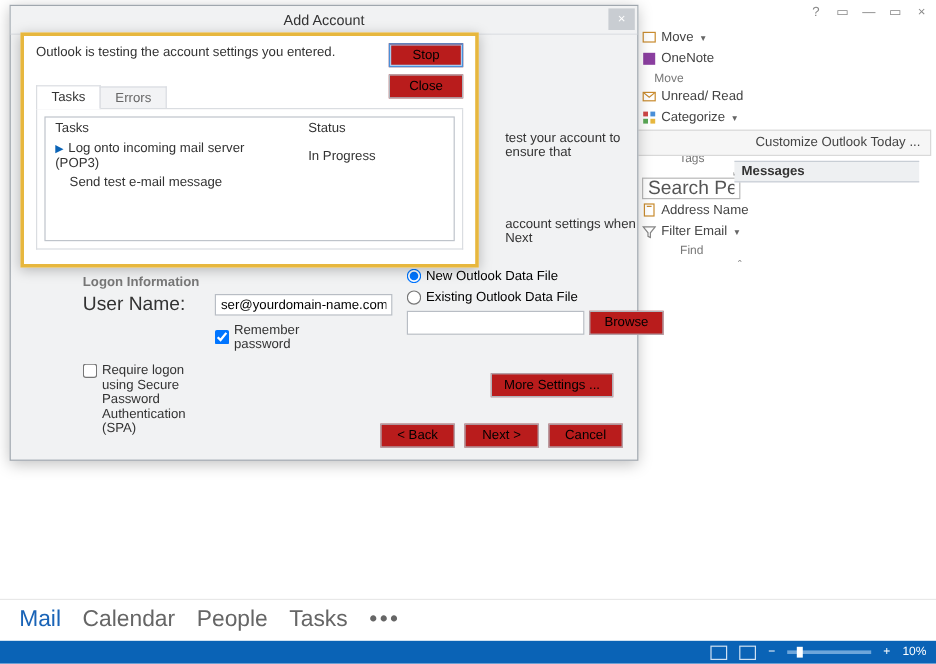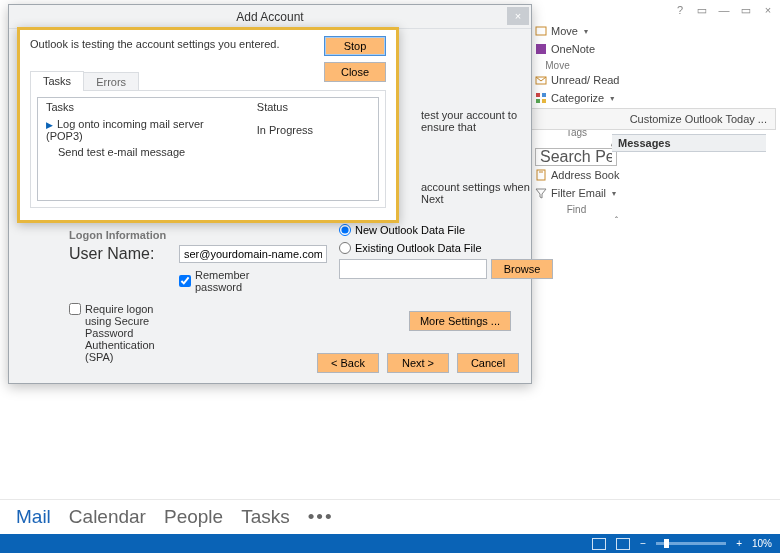--- a/index.html
+++ b/index.html
@@ -55,21 +55,21 @@
 .row label { width: 110px; color: #333; }
 .row input[type=text], .row input[type=password] { width: 148px; height: 18px; border: 1px solid #b8bdc4; font-size: 11px; padding: 0 4px; background: #fff; }
 .chk { display: flex; align-items: center; gap: 4px; font-size: 11px; }
 input[type=checkbox], input[type=radio] { width: 12px; height: 12px; }
 
 .section-title { font-size: 11px; color: #333; font-weight: bold; margin: 4px 0 4px 0; }
 
 .right-col { position: absolute; left: 330px; top: 216px; width: 184px; font-size: 11px; }
 .right-col .rline { display: flex; align-items: center; gap: 4px; height: 18px; }
 .right-col input[type=text] { width: 148px; height: 20px; border: 1px solid #b8bdc4; background: #fff; }
-.btn { height: 20px; min-width: 62px; padding: 0 10px; font-size: 11px; background: #fdba74; border: 1px solid #b0b5bc; cursor: pointer; }
+.btn { height: 20px; min-width: 62px; padding: 0 10px; font-size: 11px; background: #b91c1c; border: 1px solid #b0b5bc; cursor: pointer; }
 .btn-row { position: absolute; right: 12px; bottom: 10px; display: flex; gap: 8px; }
 .moresettings { position: absolute; right: 20px; bottom: 52px; text-align: center; }
 .browse { position: absolute; left: 482px; top: 254px; }
 
 .hint-text { position: absolute; left: 412px; top: 104px; font-size: 11px; color: #333; width: 110px; }
 .hint-text2 { position: absolute; left: 412px; top: 176px; font-size: 11px; color: #333; width: 110px; }
 
 
 .test-dialog { position: absolute; left: 8px; top: 22px; width: 382px; height: 196px; background: #fff; border: 3px solid #e7b73e; box-shadow: 0 2px 10px rgba(0,0,0,.25); }
 .test-dialog .t-title { height: 22px; background: #f1cf72; border-bottom: 1px solid #e7b73e; display: flex; align-items: center; justify-content: center; font-size: 12px; color: #5b4a17; }
@@ -160,21 +160,21 @@
       <div class="expand">⤢</div>
     </div>
     <div class="rgroup" style="width:96px;border-right:0">
       <div class="body">
         <input class="searchbox" value="Search People" style="">
         <div class="ritem">
             <svg viewBox="0 0 12 12">
               <rect x="2" y="1" width="8" height="10" fill="none" stroke="#c98b2e"></rect>
               <line x1="4" y1="3" x2="8" y2="3" stroke="#c98b2e"></line>
             </svg>
-            <span>Address Book</span>
+            <span>Address Name</span>
           </div>
         <div class="ritem">
             <svg viewBox="0 0 12 12">
               <path d="M1 2 L11 2 L7 7 L7 11 L5 10 L5 7 Z" fill="none" stroke="#888"></path>
             </svg>
             <span>Filter Email</span>
             <span class="tri">▾</span>
           </div>
       </div>
       <div class="label">Find</div>

